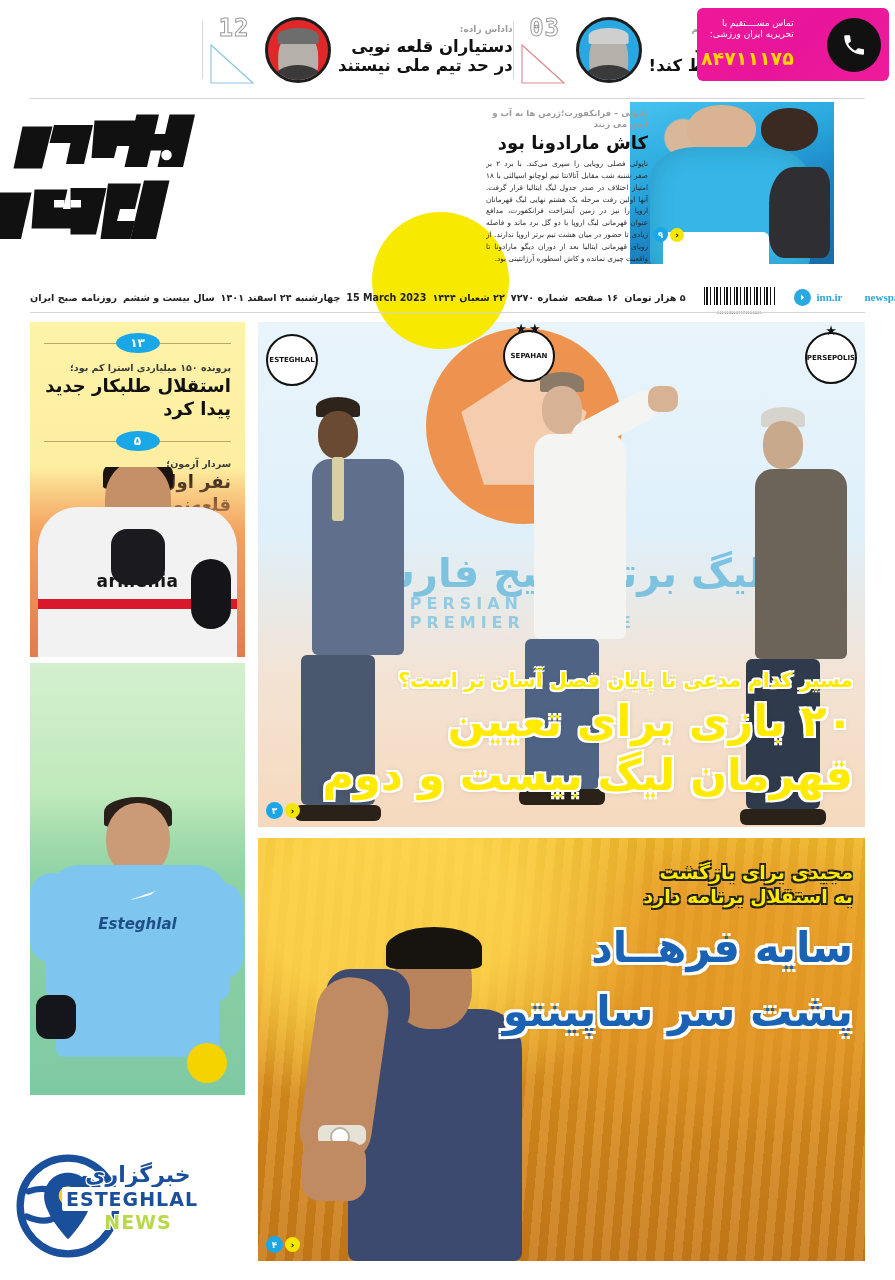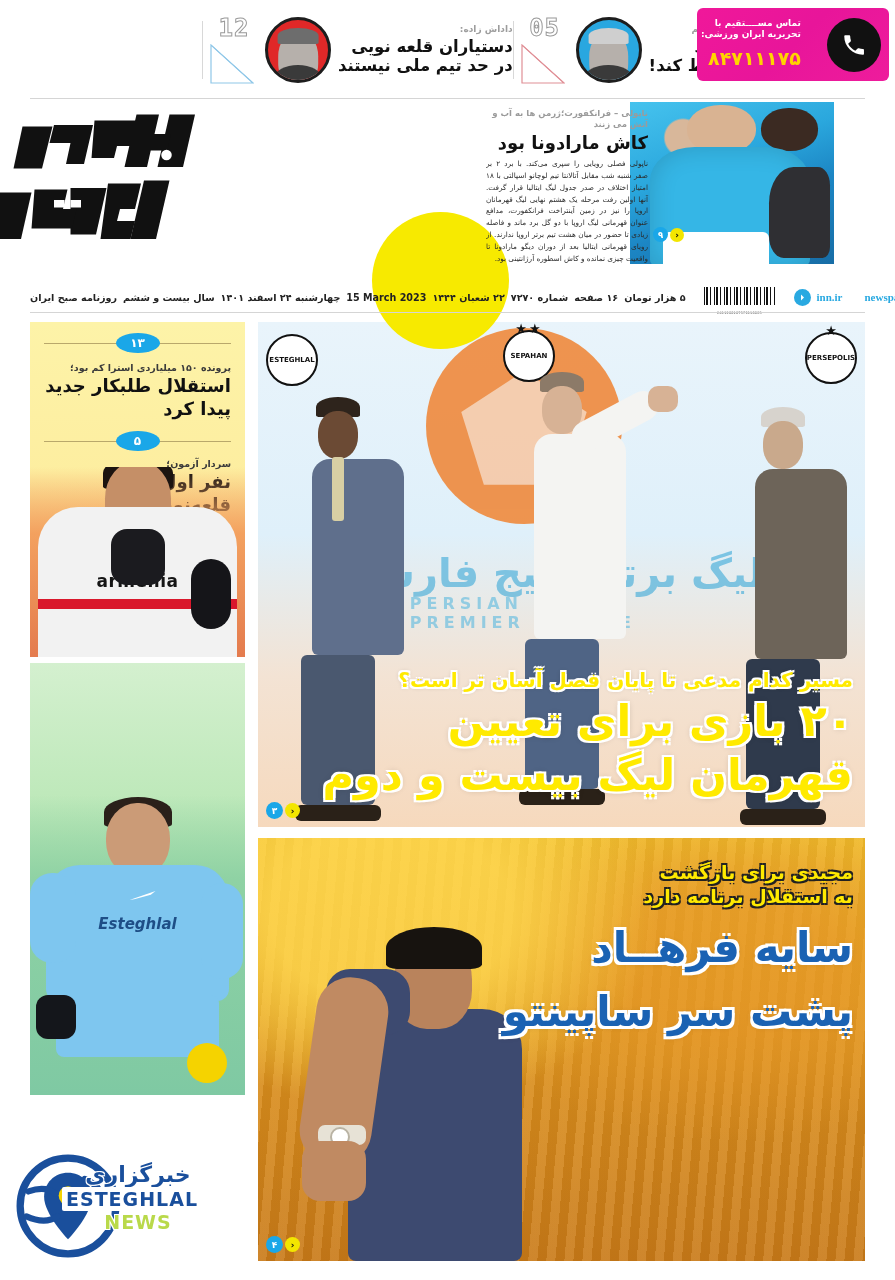--- a/index.html
+++ b/index.html
@@ -18,21 +18,21 @@
     padding: 0 6px; z-index: 40;
   }
   .phonebox {
     position:absolute; right:6px; top:8px;
     width:192px; height:73px; border-radius:6px;
     background: linear-gradient(135deg,#f0189a 0%,#e8159a 50%,#ee1c9c 100%);
     display:flex; flex-direction:row; align-items:center; justify-content:space-between;
     padding: 4px 8px 4px 4px;
   }
   .phone-txt { text-align:right; color:#fff; line-height:1.25; padding-right:4px;}
-  .phone-l1, .phone-l2 { font-size:9px; font-weight:700; white-space:nowrap; }
+  .phone-l1, .phone-l2 { font-size:9px; font-weight:400; white-space:nowrap; }
   .phone-num { font-size:19px; font-weight:900; color:#ffd400; letter-spacing:0.5px; margin-top:7px;}
   .phone-ico {
     width:54px; height:54px; border-radius:50%; background:#111;
     display:flex; align-items:center; justify-content:center; flex:none;
   }
   .phone-ico svg { width:26px; height:26px; fill:#fff; }
 
   .divline { width:1px; height:58px; background:#d8d8d8; flex:none; }
 
   .numbox { position:relative; width:56px; height:76px; flex:none; margin:0 3px; }
@@ -355,21 +355,21 @@
       <div class="ttext">
         <div class="tkicker">داداش زاده:</div>
         <div class="tline">دستیاران قلعه نویی</div>
         <div class="tline">در حد تیم ملی نیستند</div>
       </div>
     </div>
 
     <div class="divline"></div>
 
     <div class="numbox">
-      <div class="digits">05</div>
+      <div class="digits">03</div>
       <svg class="tri" viewBox="0 0 44 40">
         <path d="M1 1 L1 39 L43 39 Z" fill="none" stroke="#e08f96" stroke-width="1.2"></path>
         <line x1="1" y1="1" x2="43" y2="39" stroke="#e08f96" stroke-width="1"></line>
       </svg>
     </div>
     <div class="teaser">
       <div class="avatar av-blue">
         <div class="av-face"></div>
           <div class="av-hair"></div>
       </div>

